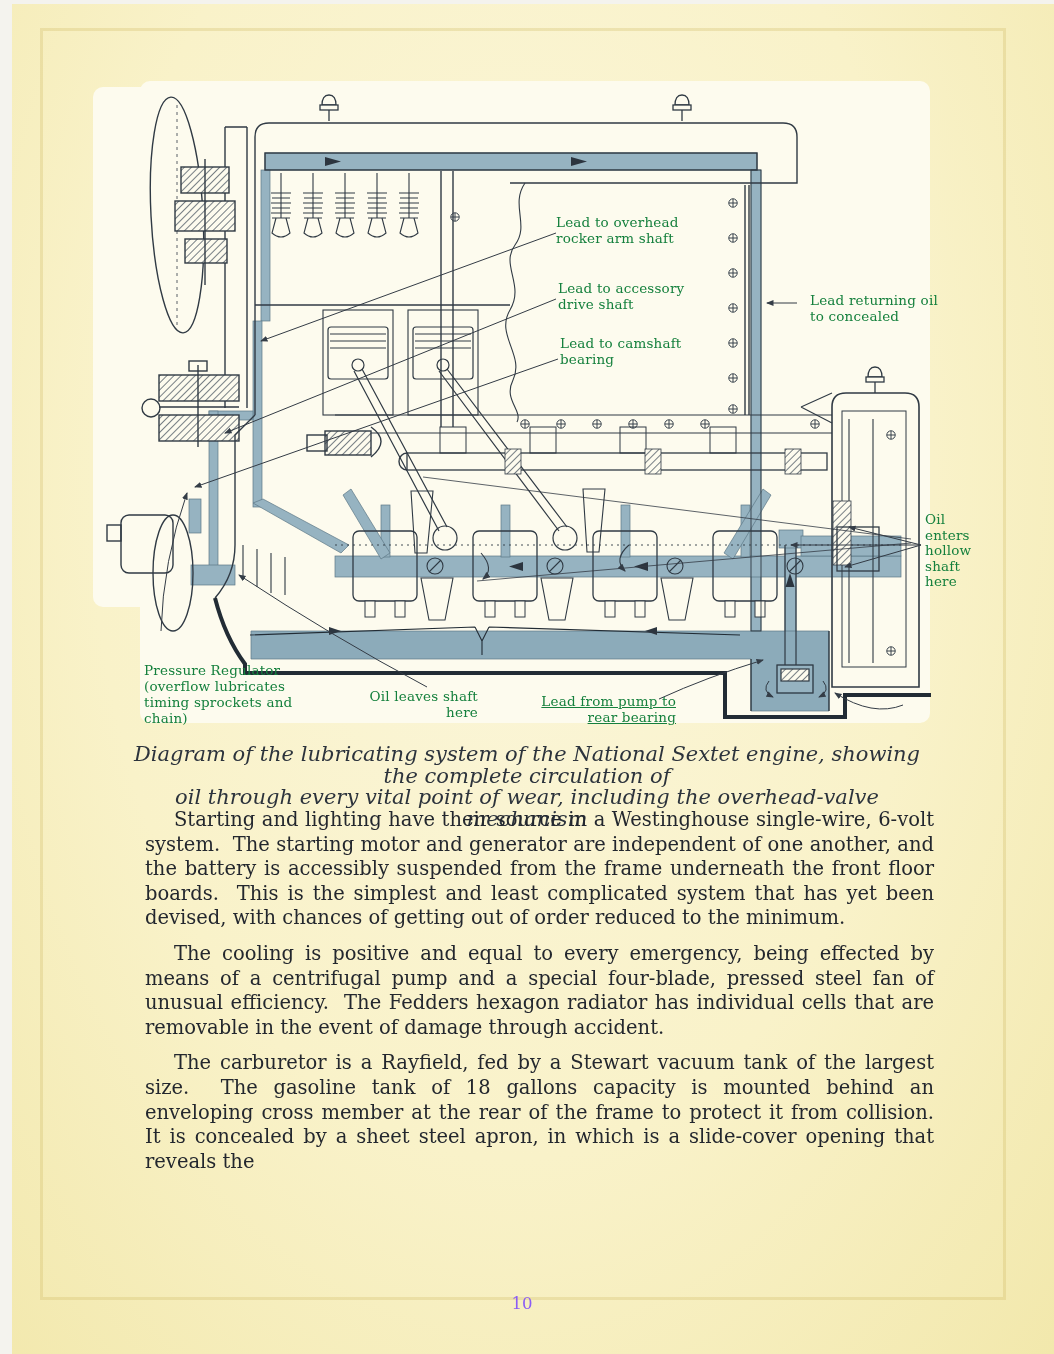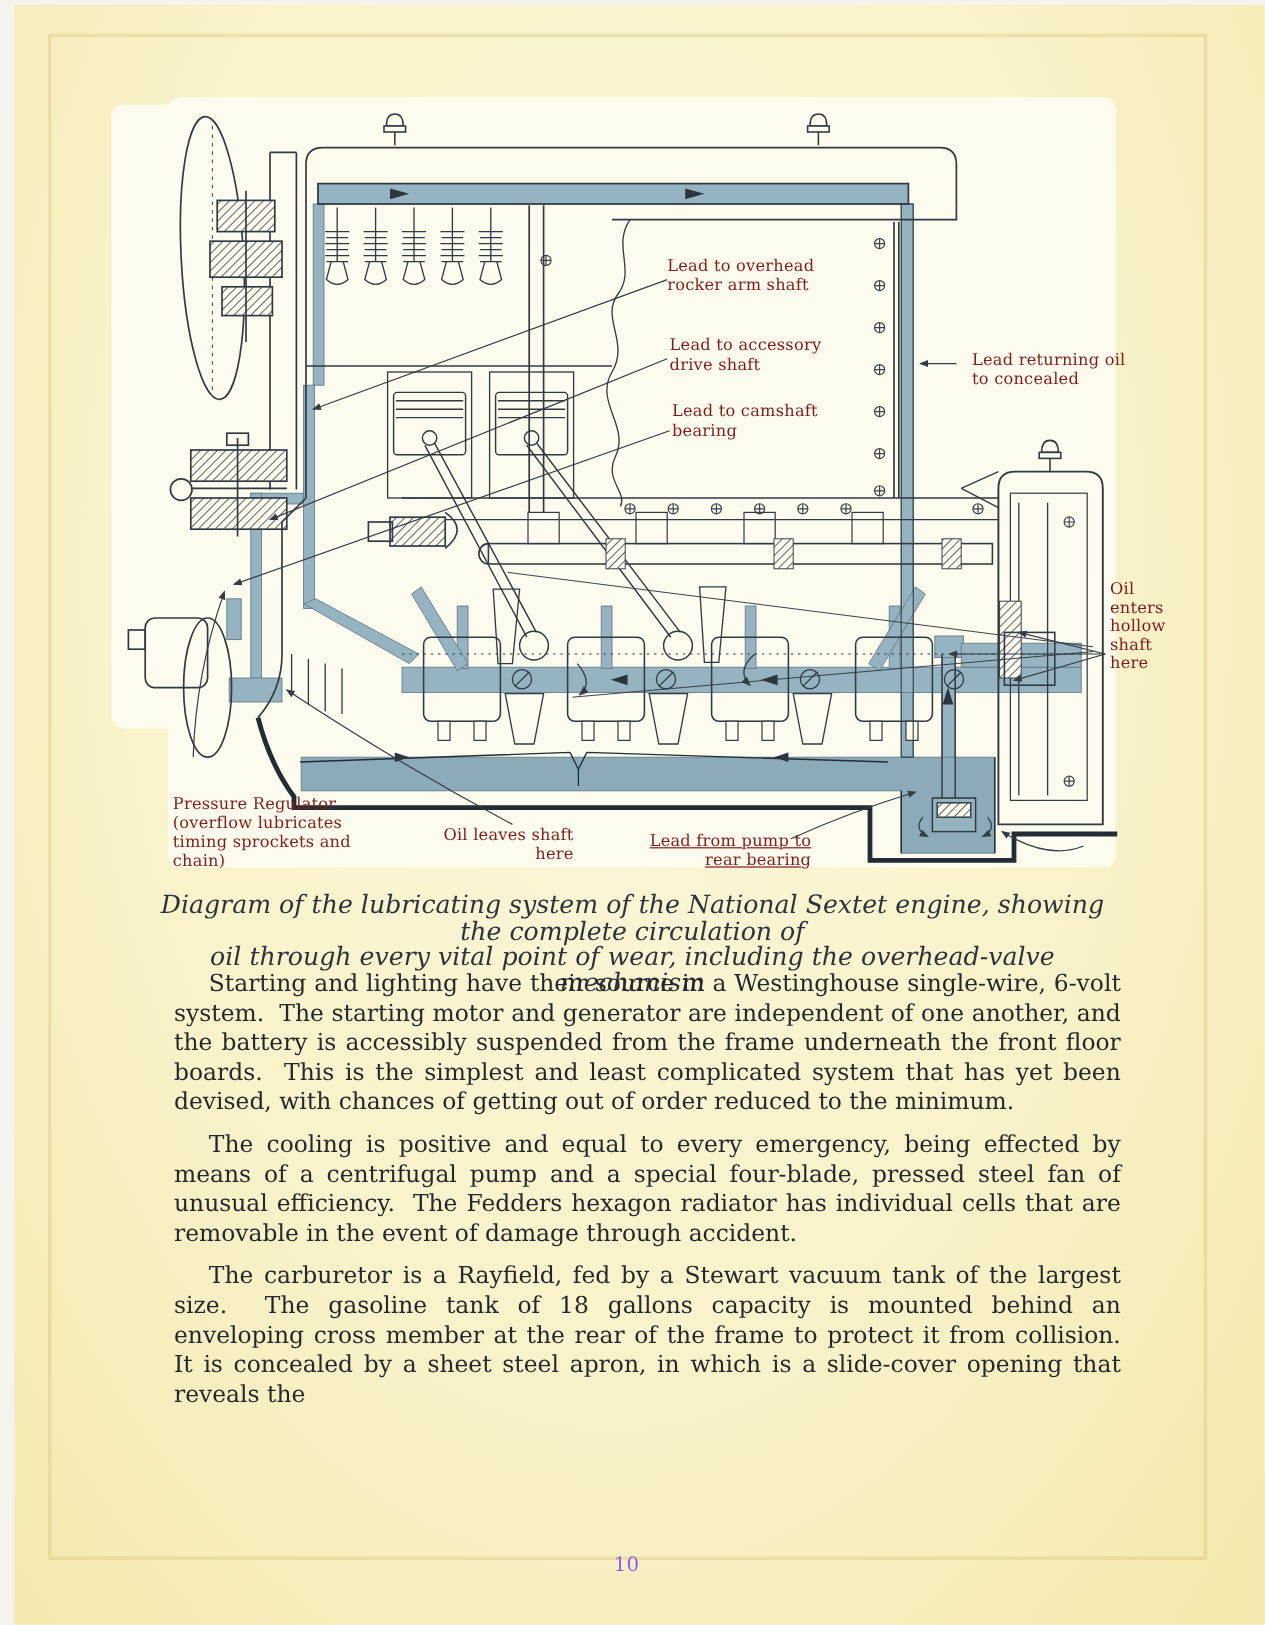--- a/index.html
+++ b/index.html
@@ -12,21 +12,21 @@
     position:absolute;left:12px;top:4px;right:0;bottom:0;
     background:radial-gradient(ellipse at 48% 35%, #fbf6da 0%, #f9f2c9 55%, #f2e8ac 100%);
   }
   #frame{
     position:absolute;left:40px;top:28px;width:960px;height:1266px;
     border:3px solid rgba(199,176,84,0.26);
   }
   #diagram{position:absolute;left:85px;top:75px;width:880px;height:665px;}
   .dlabel{
     position:absolute;white-space:pre-line;
-    font-size:13.5px;line-height:15.5px;color:#7f1d1d;letter-spacing:.2px;
+    font-size:13.5px;line-height:15.5px;color:#15803d;letter-spacing:.2px;
   }
   .center{text-align:right;}
   #caption{
     position:absolute;left:117px;top:744px;width:820px;text-align:center;
     font-style:italic;font-size:21px;line-height:21.5px;color:#2c333c;white-space:pre-line;
   }
   #bodytext{
     position:absolute;left:145px;top:808px;width:789px;
     font-size:19.5px;line-height:24.6px;color:#23272e;
   }
@@ -269,21 +269,21 @@
 </div>
 
 <div class="dlabel" style="left:556px;top:215px;">Lead to overhead
 rocker arm shaft</div>
 <div class="dlabel" style="left:558px;top:281px;">Lead to accessory
 drive shaft</div>
 <div class="dlabel" style="left:560px;top:336px;">Lead to camshaft
 bearing</div>
 <div class="dlabel" style="left:810px;top:293px;">Lead returning oil
 to concealed</div>
-<div class="dlabel" style="left:925px;top:484px;">Oil
+<div class="dlabel" style="left:925px;top:512px;">Oil
 enters
 hollow
 shaft
 here</div>
 <div class="dlabel" style="left:144px;top:634px;line-height:16px;margin-top:28px;">Pressure Regulator
 (overflow lubricates
 timing sprockets and
 chain)</div>
 <div class="dlabel center" style="left:368px;top:689px;width:110px;">Oil leaves shaft
 here</div>

